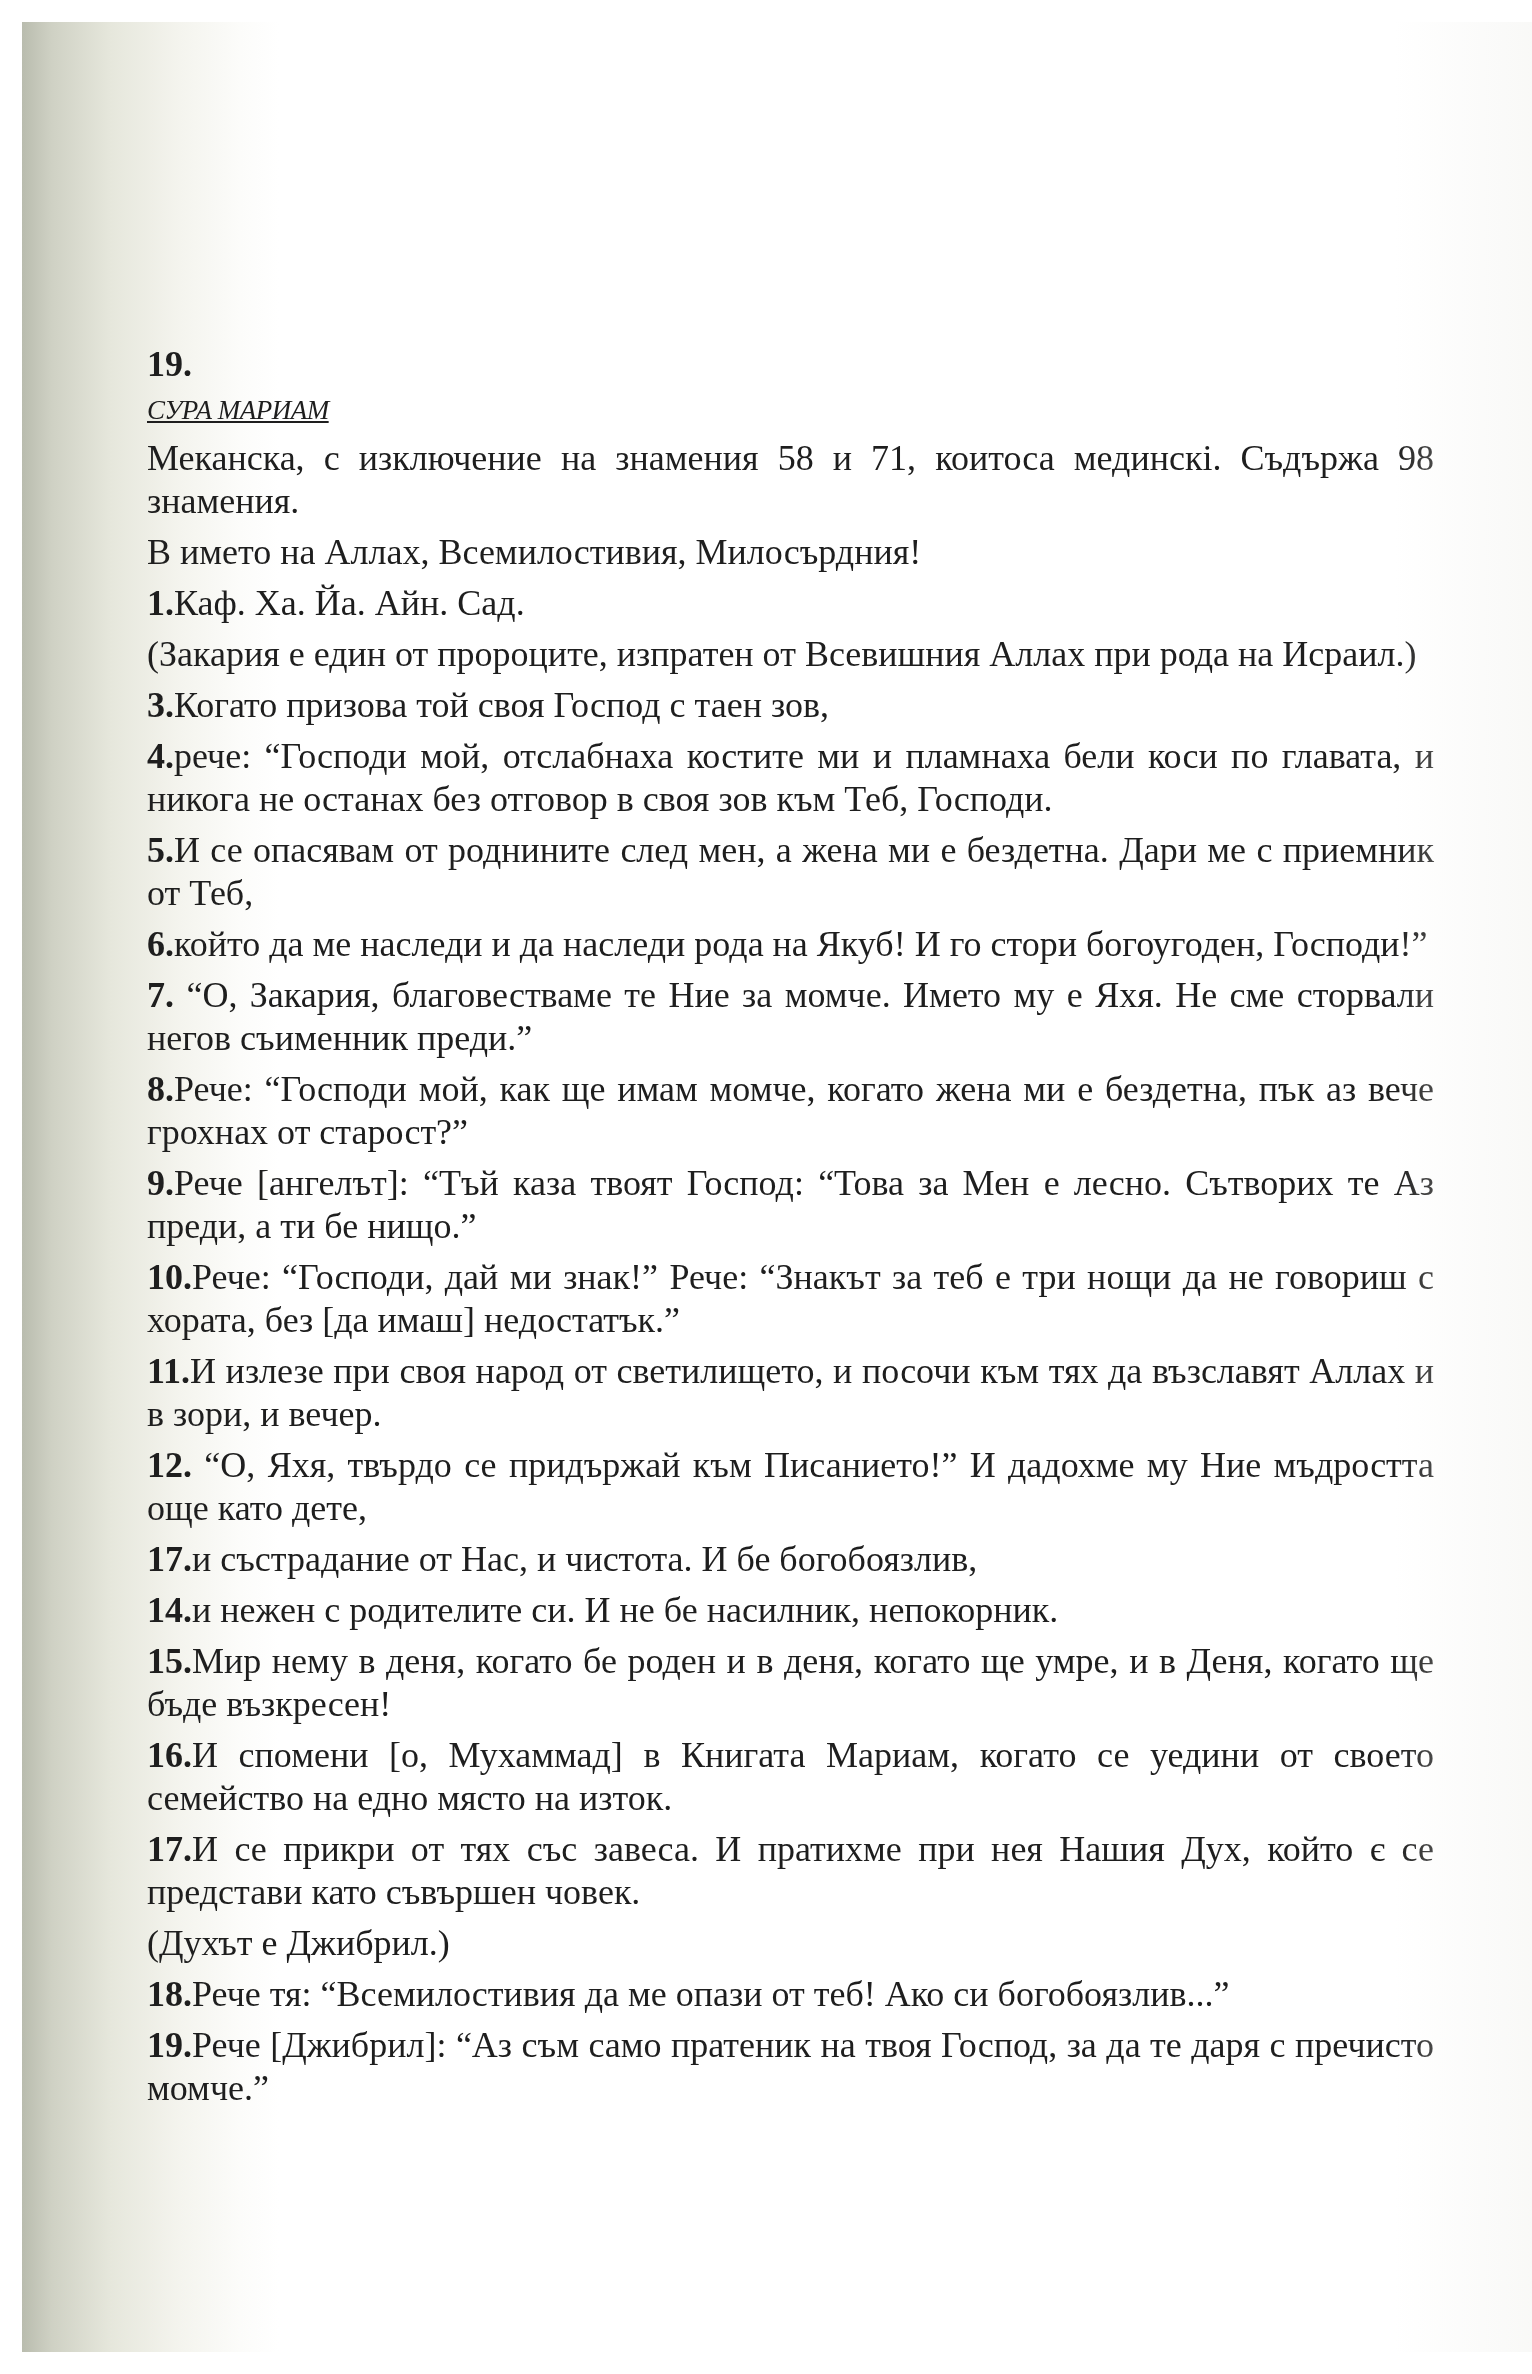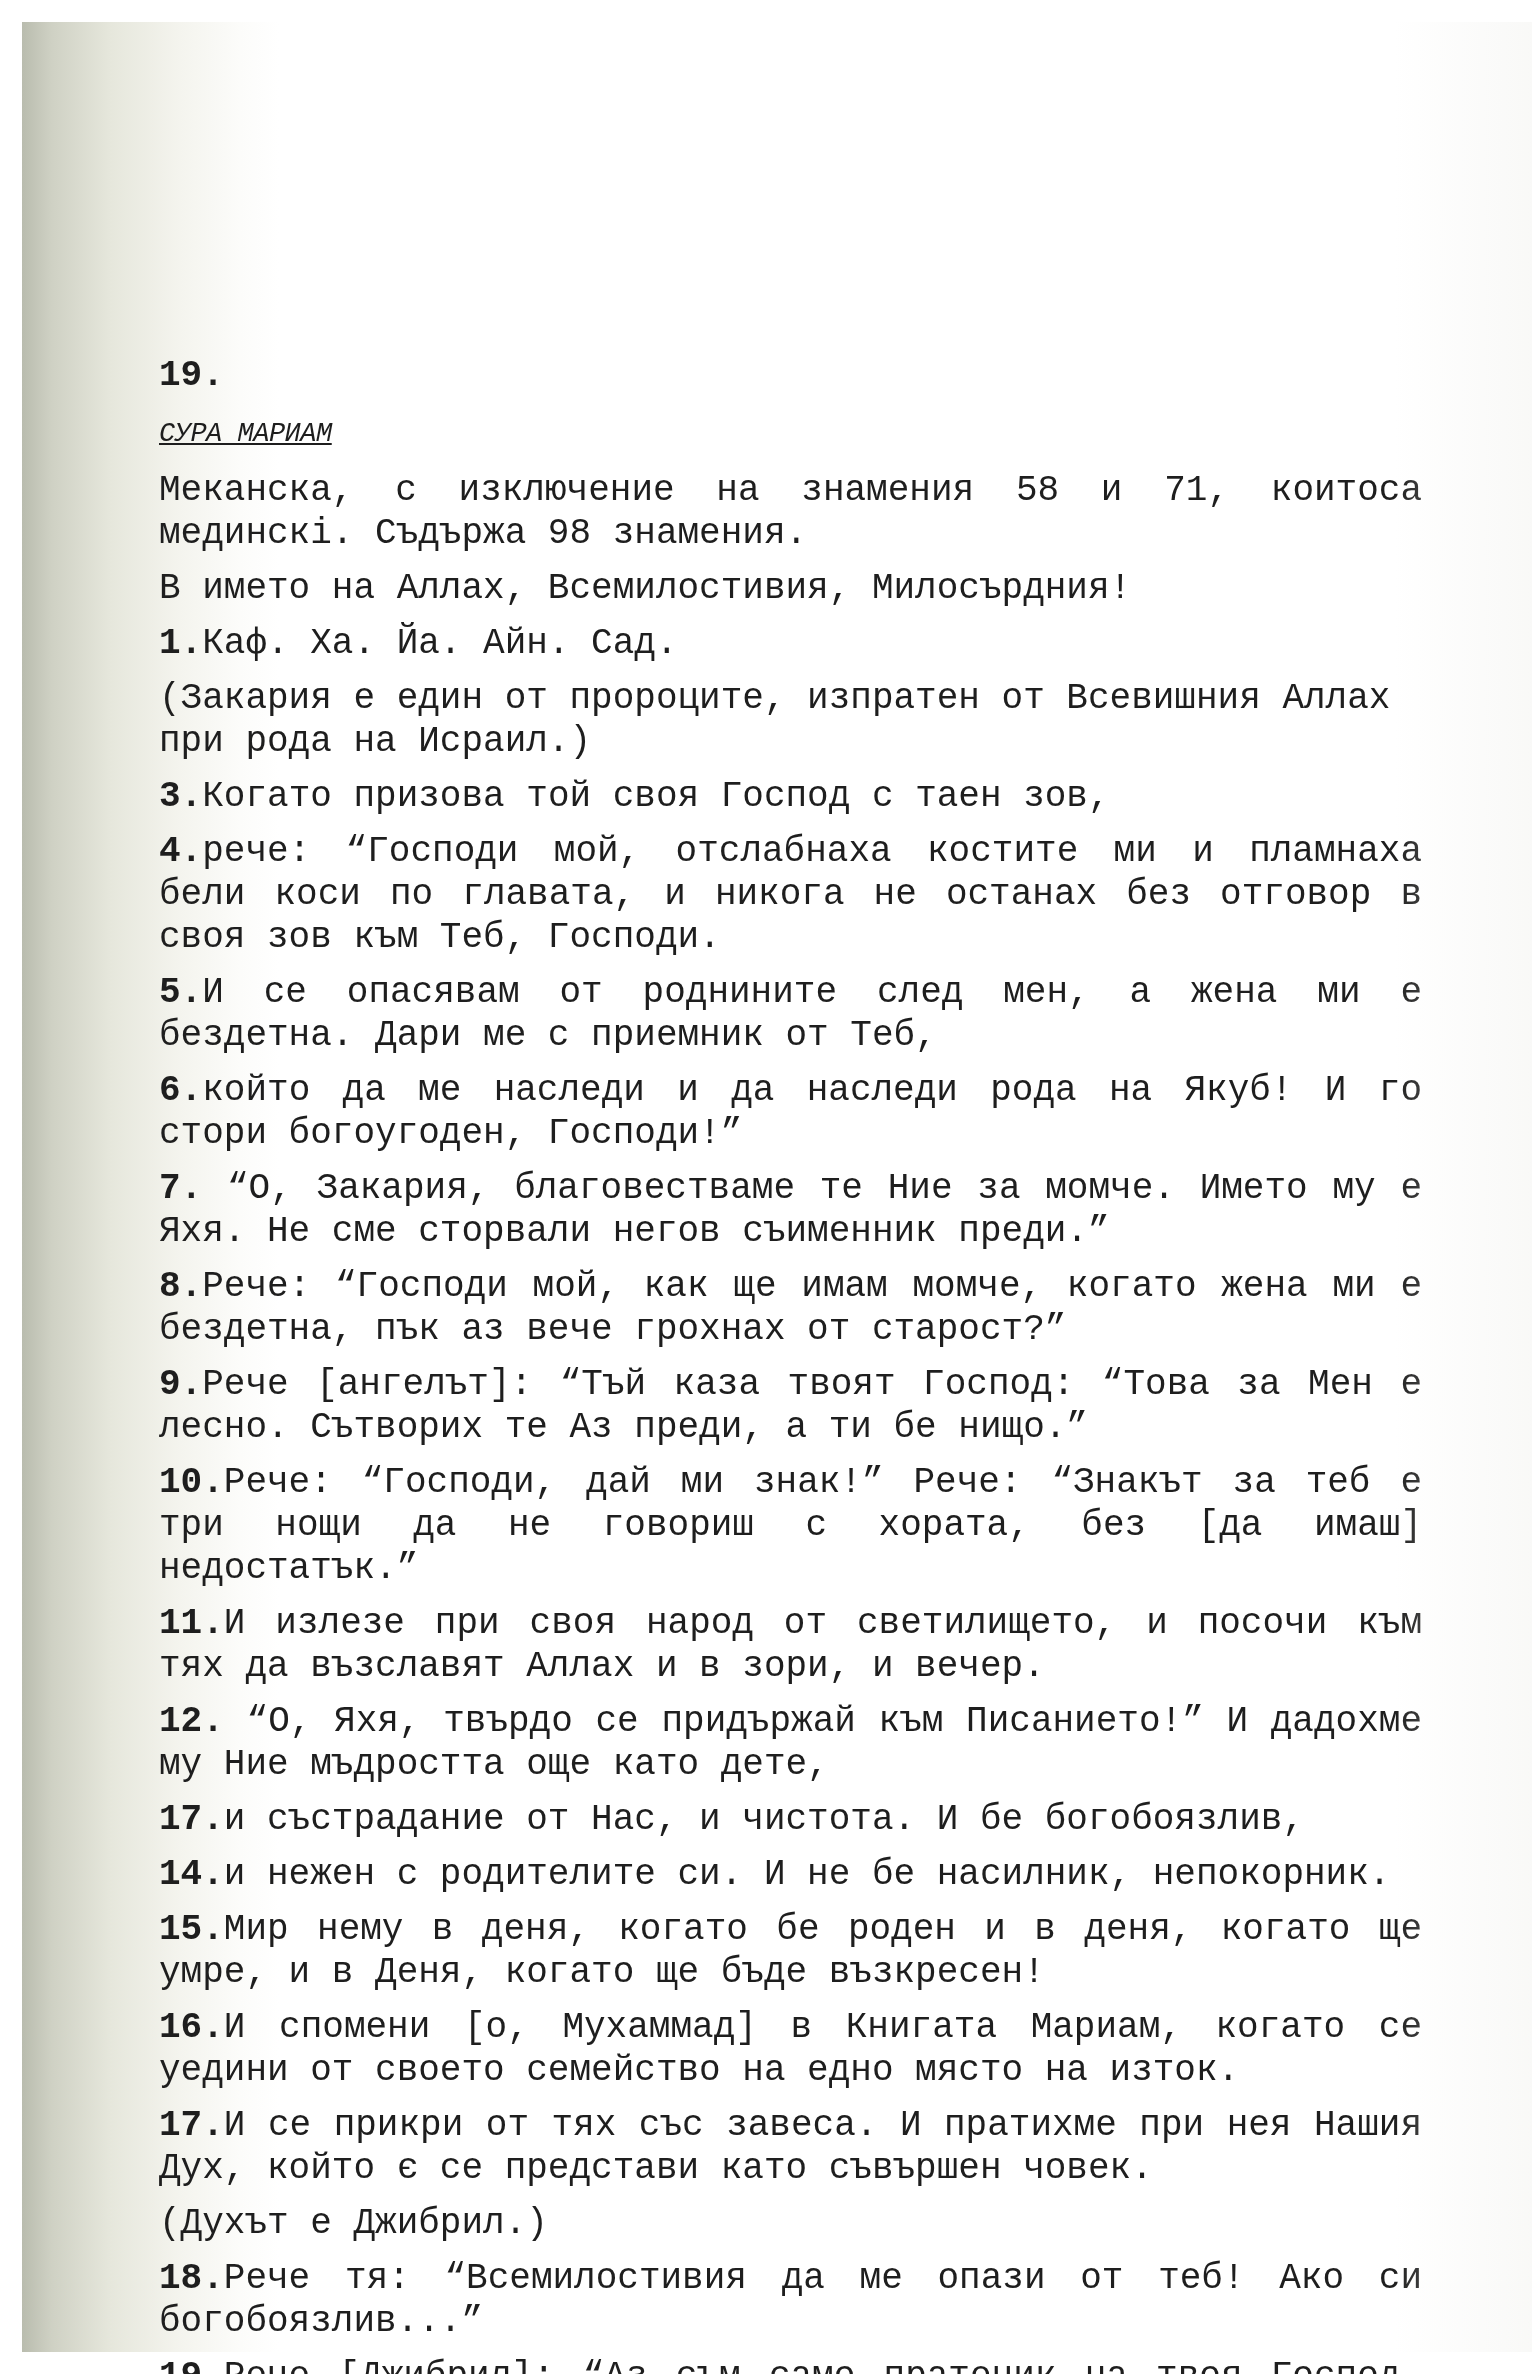--- a/index.html
+++ b/index.html
@@ -13,21 +13,21 @@
       linear-gradient(to right, #b9bcae 0px, #cfd1c4 30px, #e6e7dc 89px, #f4f4ee 158px, #fcfcfa 218px, #ffffff 257px, #ffffff 100%);
   }
   .page::after {
     content: ""; position: absolute; right: 0; top: 0; width: 139px; height: 100%;
     background: linear-gradient(to right, rgba(255,255,255,0), rgba(246,246,244,0.7));
   }
   .content {
     position: absolute; left: 125px; top: 319px; width: 1287px;
     color: #1e1e1e; font-size: 36px; line-height: 43px;
   }
-  .content p { margin: 12px; font-family: Liberation Mono, monospace; }
+  .content p { margin: 0; }
   .sura-num { font-weight: bold; font-size: 36px; line-height: 46px; }
   .sura-title {
     font-style: italic; text-decoration: underline; font-size: 27px; line-height: 46px;
     letter-spacing: -0.5px;
   }
   .intro { margin-top: 4px !important; text-align: justify; }
   .block { margin-top: 8px !important; }
   .verse-num { font-weight: bold; }
   .v { margin-top: 8px !important; text-align: justify; }
   .note { margin-top: 8px !important; }

